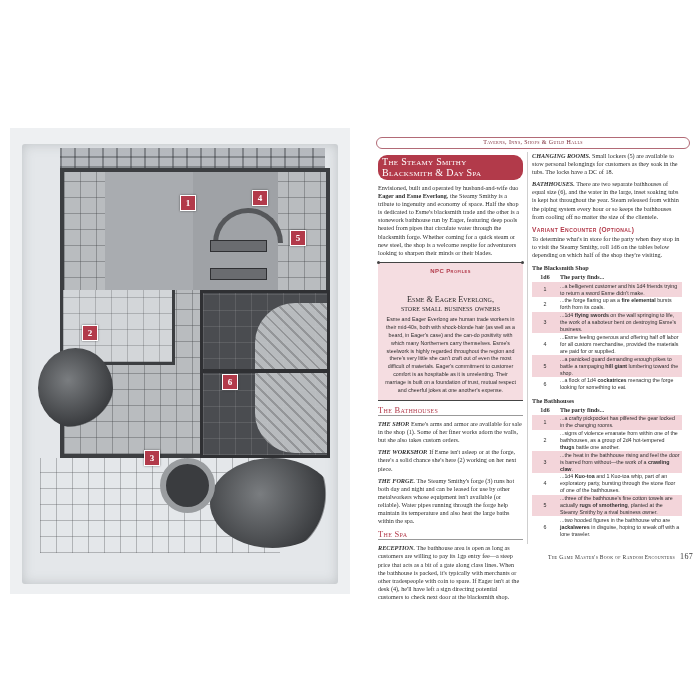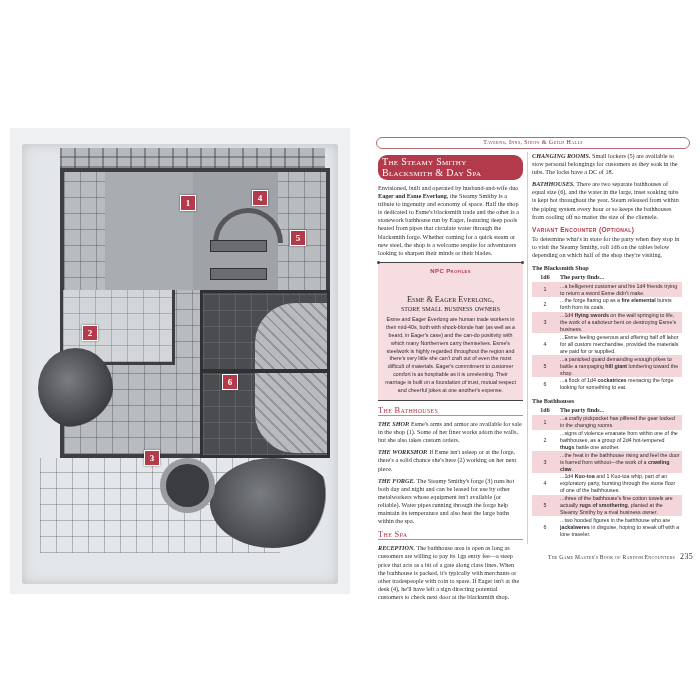--- a/index.html
+++ b/index.html
@@ -195,14 +195,14 @@
         </tr>
     <tr>
           <td class="d">6</td>
           <td><span>...two hooded figures in the bathhouse who are </span><b>jackalweres</b><span> in disguise, hoping to sneak off with a lone traveler.</span></td>
         </tr>
   </tbody>
     </table>
 </div>
 
 <div class="footer">
-  <span>The Game Master's Book of Random Encounters</span><span class="pg">235</span>
+  <span>The Game Master's Book of Random Encounters</span><span class="pg">167</span>
 </div>
 
 </body></html>

